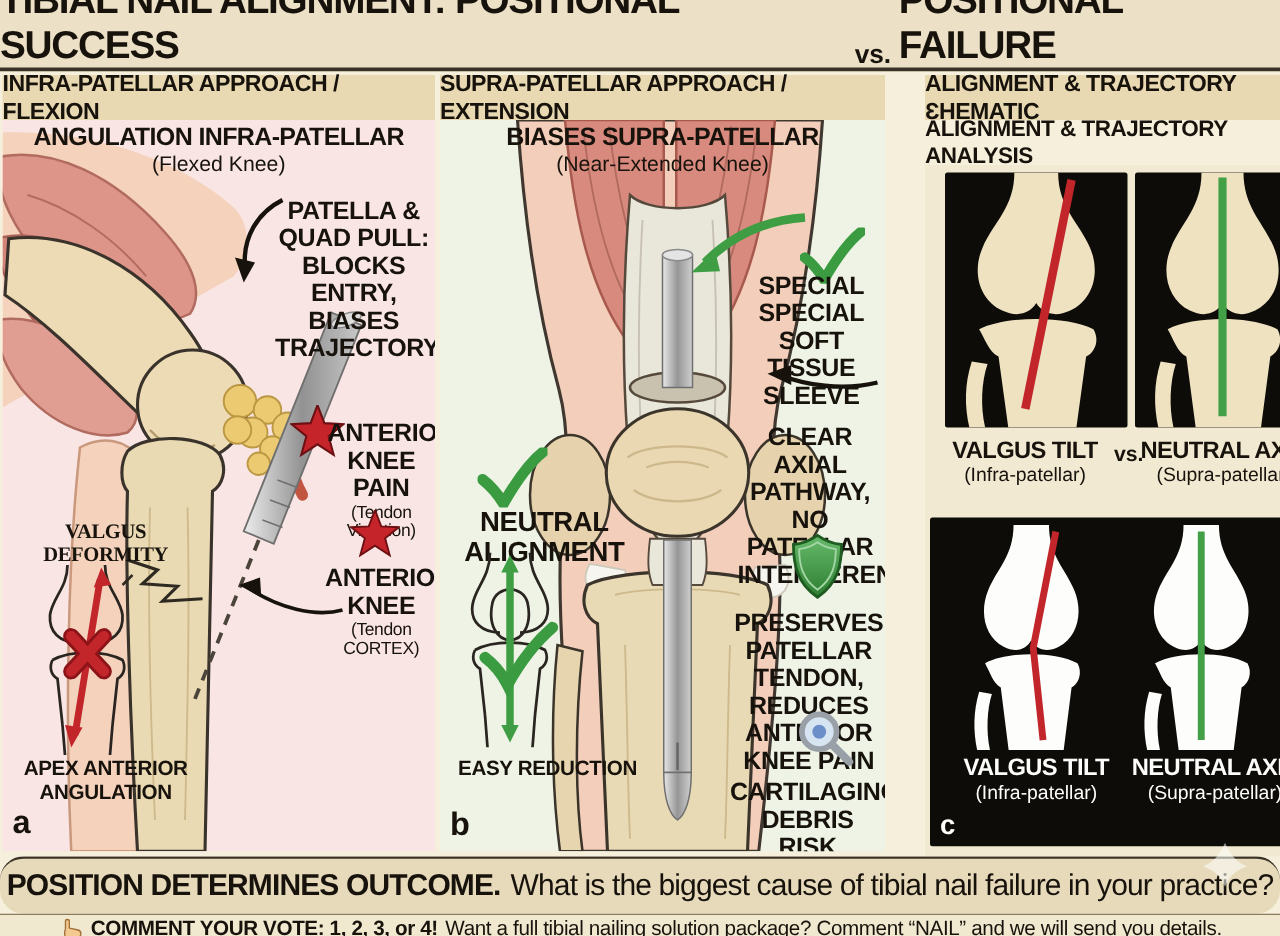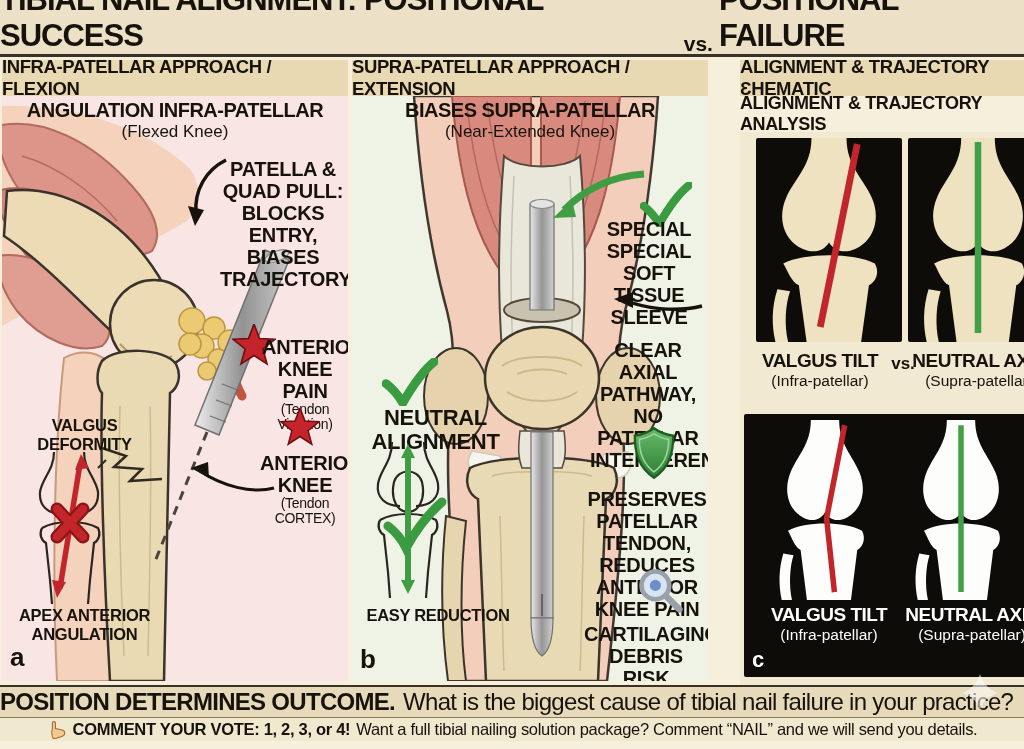--- a/index.html
+++ b/index.html
@@ -47,22 +47,22 @@
   #rp-bottom { left:4px; top:282px; width:300px; height:263px; }
   .schem { position:absolute; }
   .mid-label { position:absolute; top:218px; text-align:center; z-index:2; }
   .mid-label .big, .blk-label .big { font-size:19px; font-weight:700; letter-spacing:-0.5px; }
   .mid-label .small, .blk-label .small { font-size:15.5px; font-weight:400; }
   #mid-vs { position:absolute; left:148px; top:222px; width:30px; text-align:center; font-size:17px; font-weight:700; }
   .blk-label { position:absolute; top:190px; text-align:center; color:#fdfdfb; z-index:2; }
 
   
   #footer { position:absolute; left:0; top:685px; width:1024px; height:64px; }
-  #footer-line1 { height:32px; background:#e7dabb; border-top:2px solid #3a3226;
-    display:flex; align-items:center; gap:8px; }
+  #footer-line1 { height:46px; background:#e7dabb; border-top:2px solid #3a3226;
+    display:flex; align-items:center; justify-content:center; gap:8px;border-radius:19px; }
   #footer-line1 .b { font-size:24px; font-weight:700; letter-spacing:-0.7px; }
   #footer-line1 .r { font-size:24px; font-weight:400; letter-spacing:-0.7px; }
   #footer-line2 { height:24px; background:#f0e8cf; border-top:1px solid #8a7b5c;
     display:flex; align-items:center; justify-content:center; gap:6px; }
   #footer-line2 .b { font-size:16.5px; font-weight:700; letter-spacing:-0.3px; }
   #footer-line2 .r { font-size:16.5px; font-weight:400; letter-spacing:-0.3px; }
   #watermark { position:absolute; left:958px; top:672px; z-index:9; opacity:.55; }
 </style>
 </head>
 <body>
@@ -152,21 +152,21 @@
 
       <svg class="icon-abs" style="left:278px; top:312px;" width="40" height="38" viewBox="0 0 40 38">
         <path d="M20,0 L25,13.1 L39,13.8 L28.1,22.6 L31.8,36.2 L20,28.5 L8.2,36.2 L11.9,22.6 L1,13.8 L15,13.1 Z" fill="#c5242a" stroke="#6d1013" stroke-width="1.5"></path>
       </svg>
       <div class="ann" style="left:258px; top:356px; width:90px;">
         <div class="cap">ANTERIOR KNEE</div>
         <div class="paren">(Tendon CORTEX)</div>
       </div>
 
       <div class="ann" style="left:10px; top:320px; width:145px;">
-        <span class="cap" style="font-size:16.5px;">VALGUS DEFORMITY</span>
+        <span class="cap" style="font-size:16.5px;font-family:Liberation Serif, serif;">VALGUS DEFORMITY</span>
       </div>
 
       <svg class="icon-abs" style="left:28px; top:356px;" width="80" height="152" viewBox="0 0 80 152">
         <g stroke="#2a2520" stroke-width="2.2" fill="none">
           <path d="M24,0 C24,18 12,26 10,40 C9,54 18,62 32,62 M46,62 C60,62 69,54 68,40 C66,26 54,18 54,0"></path>
           <path d="M12,76 C26,68 54,68 68,76 C71,82 69,88 64,91 L60,128 M20,128 L16,91 C11,88 9,82 12,76"></path>
           <path d="M20,128 L22,152 M60,128 L58,152"></path>
         </g>
         <line x1="50" y1="12" x2="30" y2="136" stroke="#c2262b" stroke-width="5.5"></line>
         <polygon points="45,18 59,16 51,2" fill="#c2262b"></polygon>

